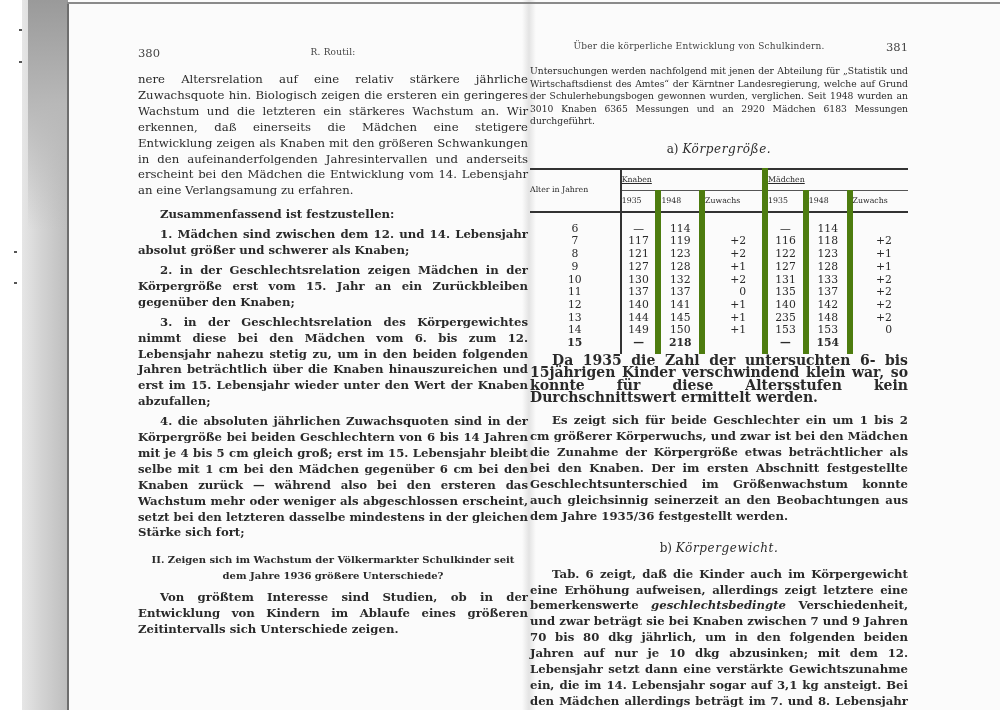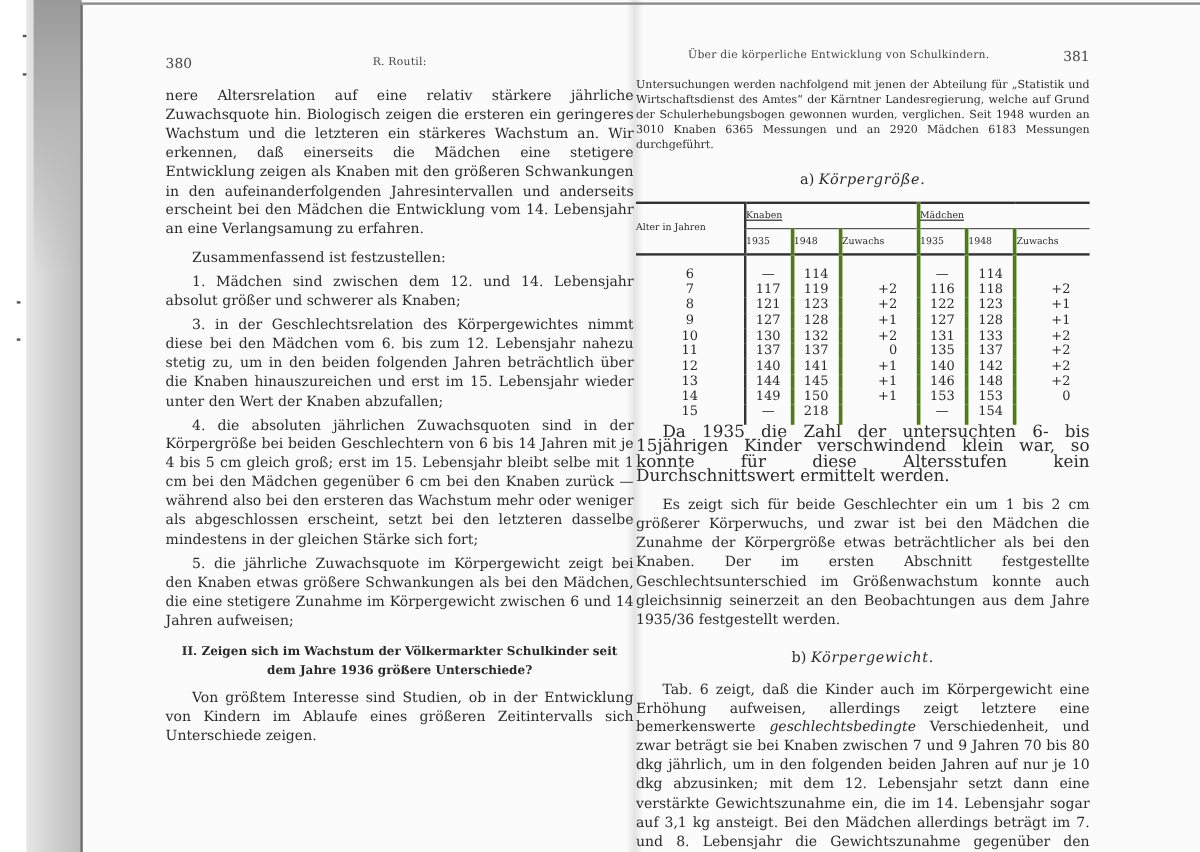--- a/index.html
+++ b/index.html
@@ -16,34 +16,34 @@
        background:linear-gradient(90deg,rgba(0,0,0,0) 0%,rgba(120,120,120,.18) 50%,rgba(0,0,0,0) 100%);}
   .speck{position:absolute;width:3px;height:2px;background:#555;}
   .page{position:absolute;top:0;height:710px;}
   .page.left{left:138px;width:390px;}
   .page.right{left:530px;width:378px;}
   .running{position:absolute;top:46px;left:0;right:0;font-size:10px;color:#444;}
   .pno{position:absolute;top:0;font-size:11.5px;}
   .rh{position:absolute;top:1px;left:0;right:0;text-align:center;font-size:9px;letter-spacing:.2px;}
   .body-text{position:absolute;left:0;right:0;font-size:11.7px;line-height:15.9px;text-align:justify;}
   .body-text p{margin:0;}
-  .ind{text-indent:22px;}
+  .ind{text-indent:22px;font-weight:bold;}
   .small{font-size:9.2px;line-height:12.6px;}
   .heading{font-weight:bold;font-size:10px;line-height:16px;text-align:center;margin:11px 0 6px;}
   .sub{text-align:center;font-size:12px;margin:14px 0 10px;}
   .sub i{letter-spacing:.6px;}
   .tcap{text-align:center;font-size:9.4px;font-style:italic;margin:0 0 3px;}
   table.t5{width:100%;border-collapse:collapse;font-size:10.8px;}
   table.t5 th{font-weight:normal;font-size:7.8px;padding:2px 0;}
   table.t5 thead tr.top th{border-top:2px solid #333;}
   table.t5 thead tr.bot th{border-bottom:2px solid #333;}
   table.t5 td{text-align:center;line-height:12.7px;padding:0;}
   table.t5 tbody tr:first-child td{padding-top:10px;}
-  table.t5 tbody tr:last-child td{padding-bottom:4px;}
-  .vl{border-left:3px solid #4d7c0f;}
+  table.t5 tbody tr:last-child td{padding-bottom:4px;font-weight:bold;}
+  .vl{border-left:6px solid #4d7c0f;}
   .vlb{border-left:2px solid #333;}
   .gh{border-bottom:1px solid #555;text-decoration:underline;}
   .zw{text-align:right !important;padding-right:16px !important;}
   .note{font-size:14px;line-height:12.4px;text-align:justify;margin-top:8px;}
 </style>
 </head>
 <body>
 
 <div class="edge-left"></div>
 <div class="shadow-left"></div>
@@ -59,23 +59,23 @@
 <div class="page left">
   <div class="running">
     <span class="pno" style="left:0">380</span>
     <span class="rh">R. Routil:</span>
   </div>
 
   <div class="body-text" style="top:72px">
     <p>nere Altersrelation auf eine relativ stärkere jährliche Zuwachsquote hin. Biologisch zeigen die ersteren ein geringeres Wachstum und die letzteren ein stärkeres Wachstum an. Wir erkennen, daß einerseits die Mädchen eine stetigere Entwicklung zeigen als Knaben mit den größeren Schwankungen in den aufeinanderfolgenden Jahresintervallen und anderseits erscheint bei den Mädchen die Entwicklung vom 14. Lebensjahr an eine Verlangsamung zu erfahren.</p>
     <p class="ind" style="margin-top:8px">Zusammenfassend ist festzustellen:</p>
     <p class="ind" style="margin-top:4px">1. Mädchen sind zwischen dem 12. und 14. Lebensjahr absolut größer und schwerer als Knaben;</p>
+    <p class="ind" style="margin-top:4px">2. in der Geschlechtsrelation zeigen Mädchen in der Körpergröße erst vom 15. Jahr an ein Zurückbleiben gegenüber den Knaben;</p>
     <p class="ind" style="margin-top:4px">3. in der Geschlechtsrelation des Körpergewichtes nimmt diese bei den Mädchen vom 6. bis zum 12. Lebensjahr nahezu stetig zu, um in den beiden folgenden Jahren beträchtlich über die Knaben hinauszureichen und erst im 15. Lebensjahr wieder unter den Wert der Knaben abzufallen;</p>
     <p class="ind" style="margin-top:4px">4. die absoluten jährlichen Zuwachsquoten sind in der Körpergröße bei beiden Geschlechtern von 6 bis 14 Jahren mit je 4 bis 5 cm gleich groß; erst im 15. Lebensjahr bleibt selbe mit 1 cm bei den Mädchen gegenüber 6 cm bei den Knaben zurück — während also bei den ersteren das Wachstum mehr oder weniger als abgeschlossen erscheint, setzt bei den letzteren dasselbe mindestens in der gleichen Stärke sich fort;</p>
-    <p class="ind" style="margin-top:4px">5. die jährliche Zuwachsquote im Körpergewicht zeigt bei den Knaben etwas größere Schwankungen als bei den Mädchen, die eine stetigere Zunahme im Körpergewicht zwischen 6 und 14 Jahren aufweisen;</p>
 
     <div class="heading">II. Zeigen sich im Wachstum der Völkermarkter Schulkinder seit dem Jahre 1936 größere Unterschiede?</div>
     <p class="ind">Von größtem Interesse sind Studien, ob in der Entwicklung von Kindern im Ablaufe eines größeren Zeitintervalls sich Unterschiede zeigen.</p>
 
   </div>
 </div>
 
 <div class="page right">
   <div class="running" style="top:40px">
     <span class="rh" style="right:40px">Über die körperliche Entwicklung von Schulkindern.</span>
@@ -165,21 +165,21 @@
             <td class="vl zw">+1</td>
             <td class="vl">140</td>
             <td class="vl">142</td>
             <td class="vl zw">+2</td>
           </tr>
           <tr>
             <td>13</td>
             <td class="vlb">144</td>
             <td class="vl">145</td>
             <td class="vl zw">+1</td>
-            <td class="vl">146</td>
+            <td class="vl">235</td>
             <td class="vl">148</td>
             <td class="vl zw">+2</td>
           </tr>
           <tr>
             <td>14</td>
             <td class="vlb">149</td>
             <td class="vl">150</td>
             <td class="vl zw">+1</td>
             <td class="vl">153</td>
             <td class="vl">153</td>

